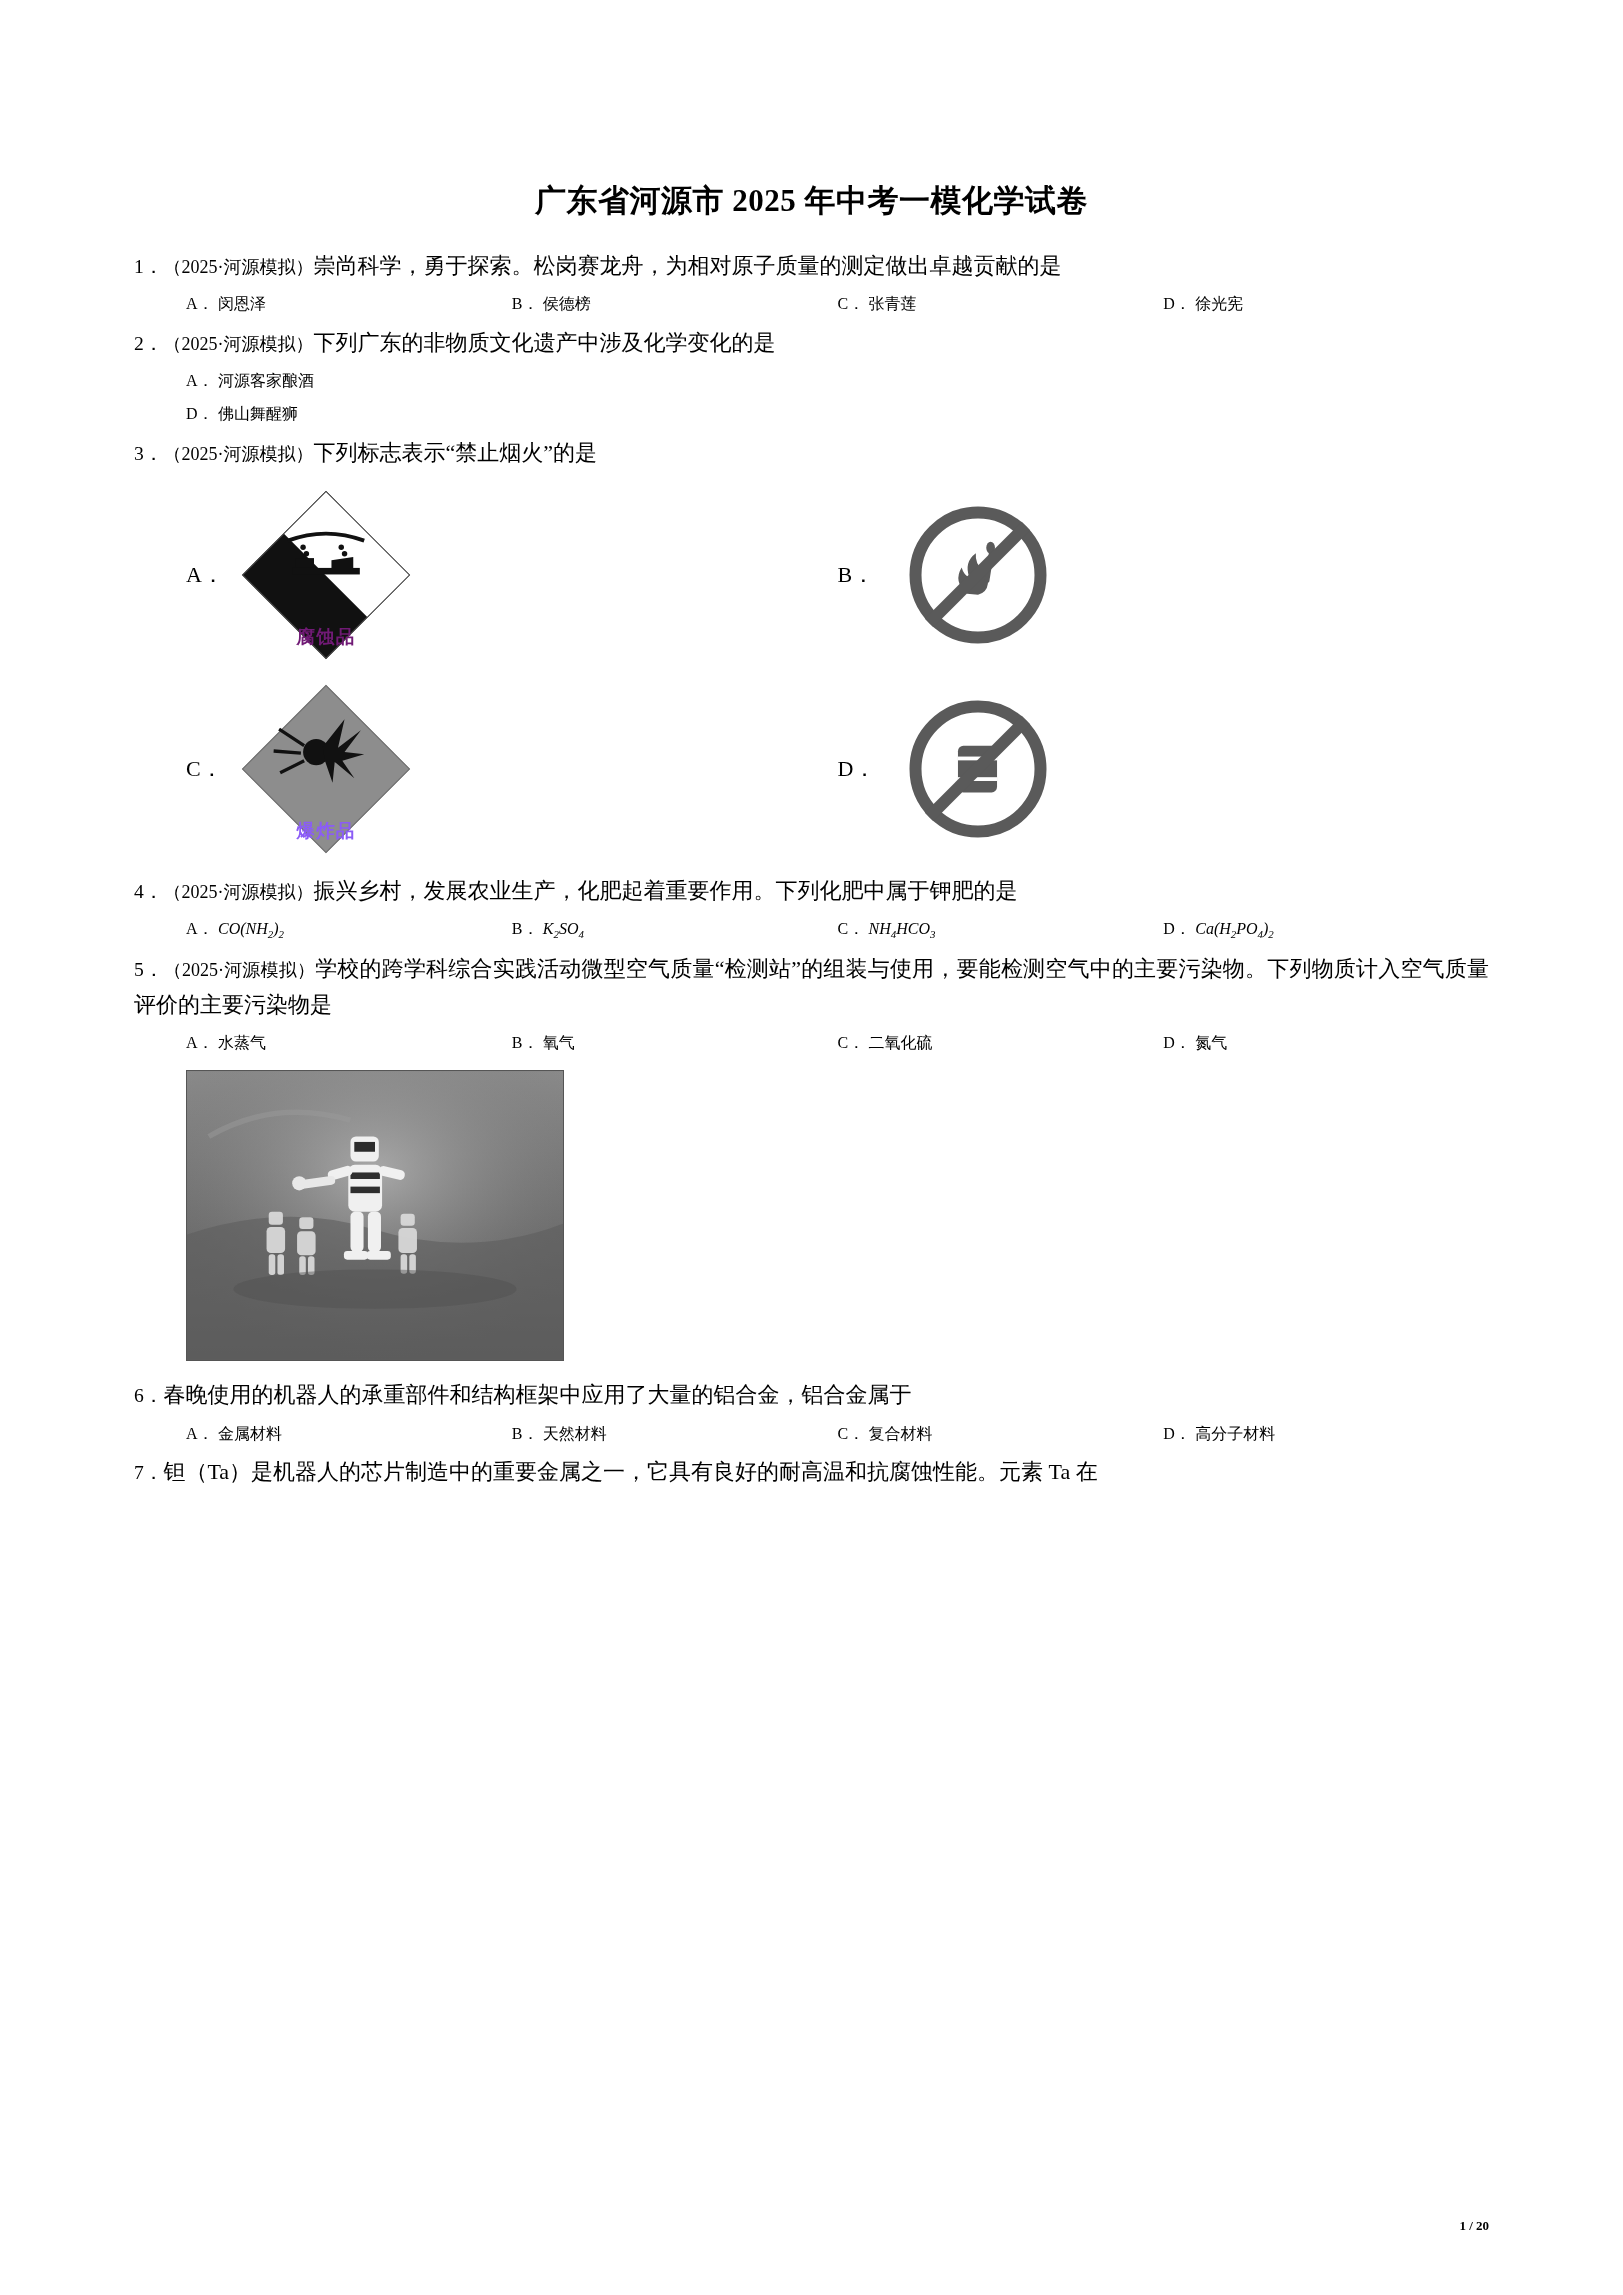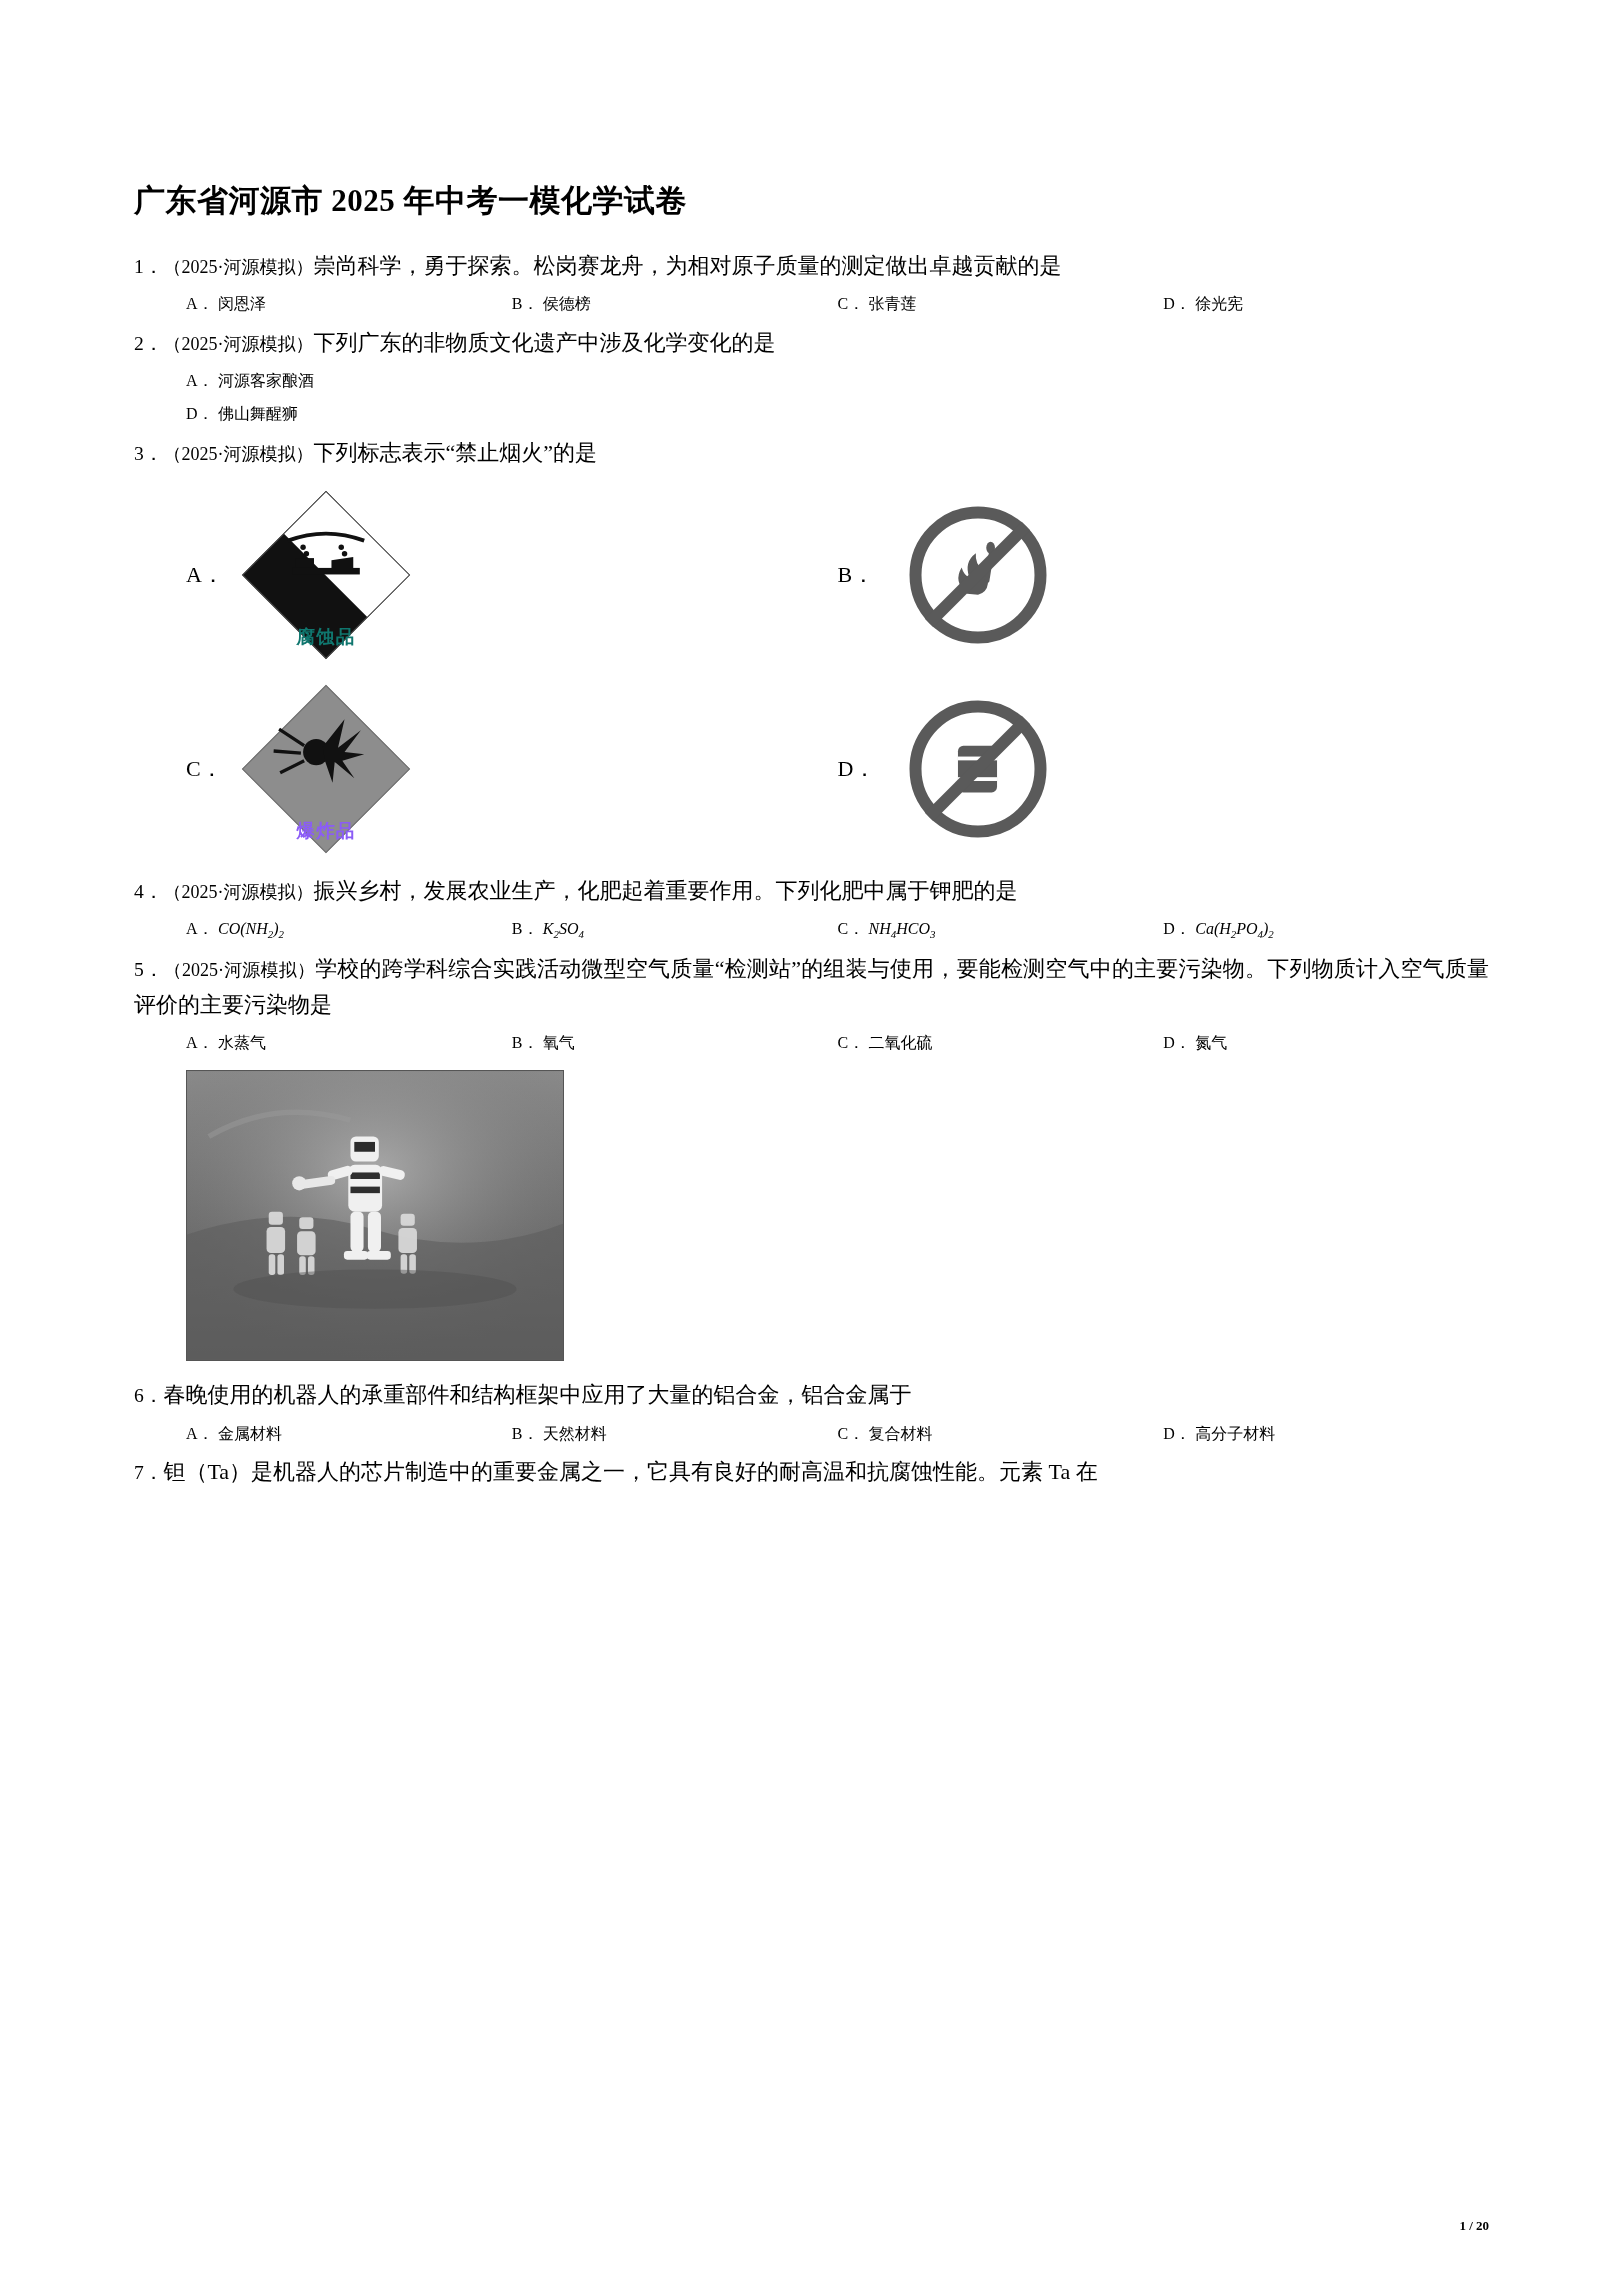--- a/index.html
+++ b/index.html
@@ -13,20 +13,21 @@
   }
   .page {
     width: 1623px;
     height: 2295px;
     position: relative;
     box-sizing: border-box;
     padding: 180px 134px 0 134px;
     background: #fff;
   }
   .doc-title {
+    text-align: center;
     font-size: 31px;
     font-weight: bold;
     letter-spacing: 0.5px;
     margin: 0 0 26px 0;
     font-family: "Liberation Serif", "DejaVu Serif", serif;
   }
   .q {
     margin-bottom: 5.5px;
   }
   .q-line {
@@ -105,21 +106,21 @@
   }
   .sign-word {
     position: absolute;
     left: 50%;
     bottom: 15.3px;
     transform: translateX(-50%);
     font-size: 18.5px;
     font-family: "Liberation Sans", sans-serif;
     font-weight: bold;
     letter-spacing: 1.1px;
-    color: #0f766e;
+    color: #701a75;
     white-space: nowrap;
   }
   .explosive .diamond { background: #8d8d8d; border: 1.6px solid #6f6f6f; }
   .explosive .sign-word { color: #8b5cf6; }
 
   
   .prohib {
     position: absolute;
     left: 50%; top: 50%;
     transform: translate(-50%,-50%);

